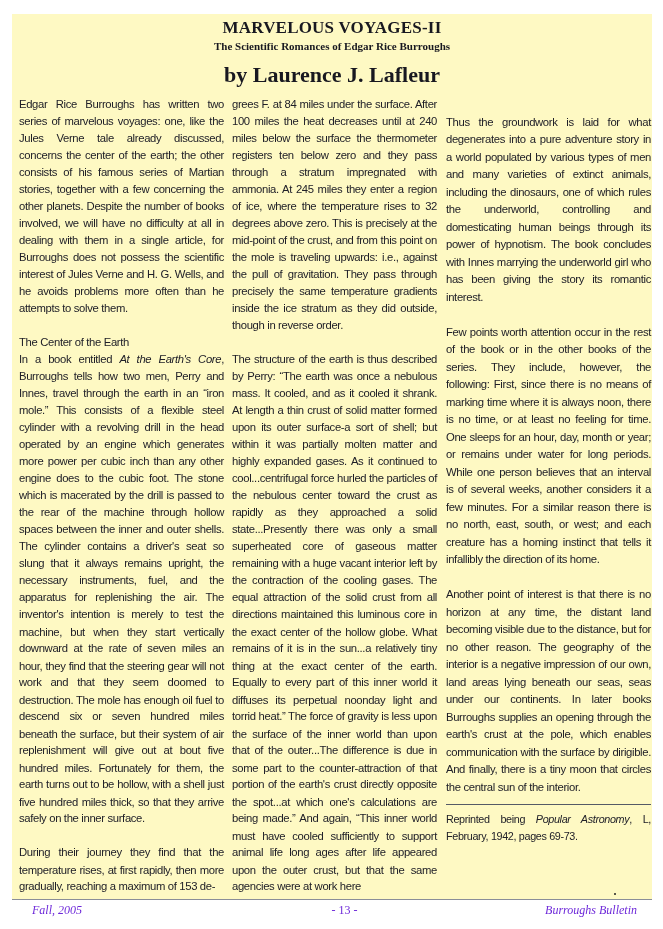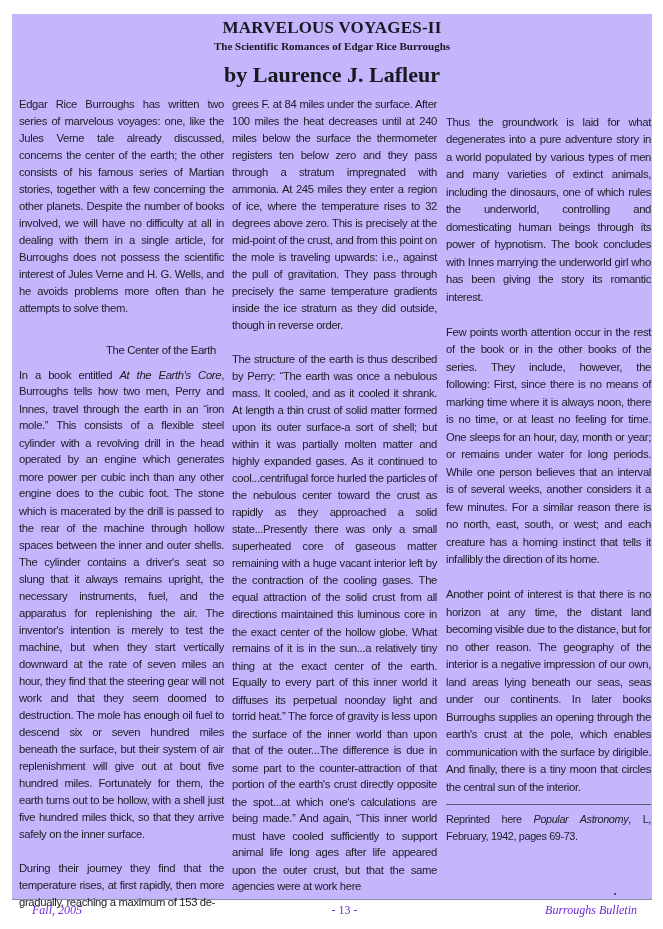--- a/index.html
+++ b/index.html
@@ -2,37 +2,37 @@
 <html><head>
 <meta charset="utf-8">
 <style>
   html, body { margin: 0; padding: 0; }
   body {
     width: 663px; height: 929px; background: #ffffff; position: relative; overflow: hidden;
     font-family: "Liberation Serif", serif; color: #1c1c24;
   }
   .panel {
     position: absolute; left: 12px; top: 14px; width: 640px; height: 885px;
-    background: #c4b5fd;
+    background: #fef9c3;
     border-bottom: 1px solid #8a8e98;
   }
   .title1 { position: absolute; top: 4px; left: 0; width: 100%; text-align: center;
     font-size: 17px; font-weight: bold; letter-spacing: 0.2px; color: #181820; }
   .title2 { position: absolute; top: 26px; left: 0; width: 100%; text-align: center;
     font-size: 11px; font-weight: bold; color: #181820; }
   .title3 { position: absolute; top: 48px; left: 0; width: 100%; text-align: center;
     font-size: 22px; font-weight: bold; color: #181820; }
 
   .col { position: absolute; top: 82px; width: 205px;
     font-family: "Liberation Sans Narrow", "Liberation Sans", sans-serif;
     font-size: 11.3px; line-height: 17.5px; color: #202028;
     transform-origin: left top; }
   .col p { margin: 0; text-align: justify; letter-spacing: -0.35px; }
   .col .gap { height: 17.5px; }
-  .col .subhead { text-align: right; margin: 8px; }
+  .col .subhead { text-align: left; margin: 0; }
   .col1 { left: 7px; }
   .col2 { left: 220px; }
   .col3 { left: 434px; }
   .it { font-style: italic; }
 
   .rule { height: 0; border-top: 1px solid #555a66; margin: 8px 0 6px 0; }
   .footnote p { font-size: 10.8px; line-height: 17px; }
 
   .footer { position: absolute; top: 903px; font-size: 12px; color: #6d28d9; }
   .f-left { left: 32px; font-style: italic; font-family: "Liberation Serif", serif; }
@@ -65,21 +65,21 @@
 
   <div class="col col3">
     <div class="gap"></div>
     <p>Thus the groundwork is laid for what degenerates into a pure adventure story in a world populated by various types of men and many varieties of extinct animals, including the dinosaurs, one of which rules the underworld, controlling and domesticating human beings through its power of hypnotism. The book concludes with Innes marrying the underworld girl who has been giving the story its romantic interest.</p>
     <div class="gap"></div>
     <p>Few points worth attention occur in the rest of the book or in the other books of the series. They include, however, the following: First, since there is no means of marking time where it is always noon, there is no time, or at least no feeling for time. One sleeps for an hour, day, month or year; or remains under water for long periods. While one person believes that an interval is of several weeks, another considers it a few minutes. For a similar reason there is no north, east, south, or west; and each creature has a homing instinct that tells it infallibly the direction of its home.</p>
     <div class="gap"></div>
     <p>Another point of interest is that there is no horizon at any time, the distant land becoming visible due to the distance, but for no other reason. The geography of the interior is a negative impression of our own, land areas lying beneath our seas, seas under our continents. In later books Burroughs supplies an opening through the earth's crust at the pole, which enables communication with the surface by dirigible. And finally, there is a tiny moon that circles the central sun of the interior.</p>
     <div class="rule"></div>
     <div class="footnote">
-      <p><span>Reprinted here </span><span class="it">Popular Astronomy</span><span>, L, February, 1942, pages 69-73.</span></p>
+      <p><span>Reprinted being </span><span class="it">Popular Astronomy</span><span>, L, February, 1942, pages 69-73.</span></p>
     </div>
   </div>
 </div>
 
 <div class="dot"></div>
 
 <div class="footer f-left">Fall, 2005</div>
 <div class="footer f-mid">- 13 -</div>
 <div class="footer f-right">Burroughs Bulletin</div>
 

